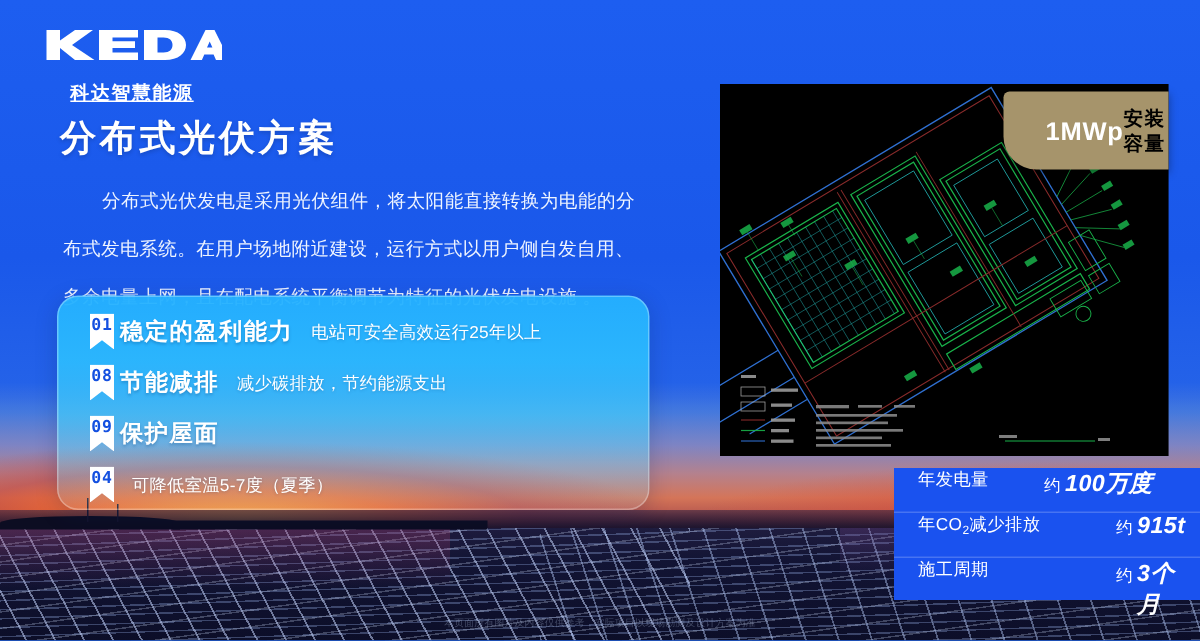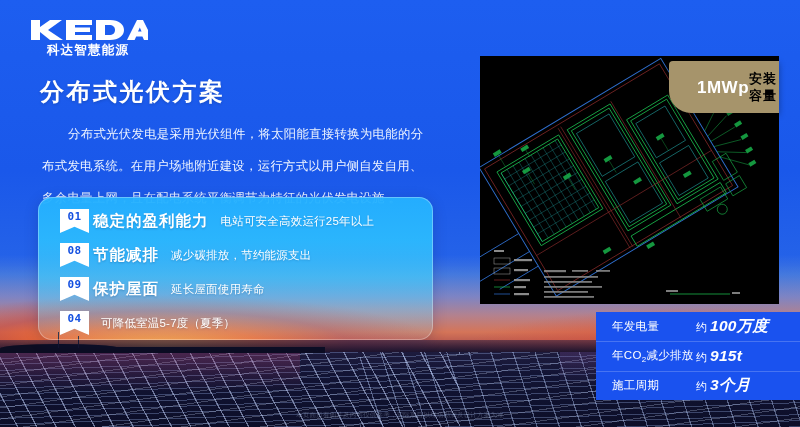--- a/index.html
+++ b/index.html
@@ -84,21 +84,21 @@
   }
   
   .silhouette { position:absolute; background:#0c0d22; }
   .tower { position:absolute; width:1px; background:rgba(20,20,45,.95); }
 
   
   .logo-wrap { position:absolute; left:28px; top:18px; width:120px; }
   .logo-mark { display:block; }
   .logo-sub {
     color:#ffffff; font-size:12.5px; font-weight:bold; letter-spacing:1.2px;
-    text-align:center; margin-top:1px; line-height:14px;
+    text-align:center; margin-top:13px; line-height:14px;text-decoration:underline;
   }
 
   
   .title {
     position:absolute; left:40px; top:76px;
     color:#ffffff; font-size:24px; font-weight:bold; letter-spacing:2.5px;
     text-shadow:0 1px 3px rgba(0,0,0,.18);
   }
 
   
@@ -119,21 +119,21 @@
         rgba(120,215,245,.42) 78%,
         rgba(170,220,240,.12) 100%);
     box-shadow:inset 0 0 0 1px rgba(255,255,255,.30), 0 3px 14px rgba(0,30,90,.22);
   }
   .feature {
     position:absolute; left:22px; display:flex; align-items:center; height:26px;
   }
   .f1 { top:11px; } .f2 { top:45px; } .f3 { top:79px; } .f4 { top:113px; }
 
   .badge {
-    width:29px; height:24px; position:relative; flex:0 0 auto;
+    width:16px; height:24px; position:relative; flex:0 0 auto;
     display:flex; align-items:flex-start; justify-content:center;
     -webkit-clip-path:polygon(0 0,100% 0,100% 100%,50% 74%,0 100%);
     clip-path:polygon(0 0,100% 0,100% 100%,50% 74%,0 100%);
     background:#ffffff;
     box-shadow:0 1px 2px rgba(0,40,90,.25);
   }
   .badge span {
     color:#1450e0; font-size:11px; font-weight:bold; line-height:15px;
     letter-spacing:.5px; font-family:"DejaVu Sans Mono","Liberation Mono",monospace;
   }
@@ -165,23 +165,23 @@
   }
   .cap-num { color:#ffffff; font-size:17px; font-weight:bold; letter-spacing:.5px; line-height:19px; }
   .cap-lab { color:#000000; font-size:13px; font-weight:bold; letter-spacing:1px; line-height:17px; }
 
   
   .stats {
     position:absolute; left:596px; top:312px; width:204px; height:88px;
     background:#1a52ef;
   }
   .stat-row {
-    display:flex; align-items:center; height:29.3px; padding:0 14px 0 16px;
-  }
-  .stat-row + .stat-row { border-top:1px solid rgba(255,255,255,.20); }
+    display:flex; align-items:flex-start; height:29.3px; padding:0 14px 0 16px;
+  }
+  .stat-row + .stat-row { border-top:1px solid rgba(255,255,255,.20);gap:48px; }
   .stat-label { color:#ffffff; font-size:11.5px; letter-spacing:.3px; flex:0 0 84px; }
   .stat-label sub { font-size:8px; }
   .stat-value { color:#ffffff; font-size:11px; display:flex; align-items:baseline; }
   .stat-value b { font-size:15.5px; font-weight:bold; margin-left:3px; letter-spacing:.3px;font-style:italic; }
 
   
   .footer {
     position:absolute; left:0; top:411px; width:800px;
     text-align:center; color:rgba(190,205,235,.30); font-size:6.5px;
     letter-spacing:.2px; white-space:nowrap;
@@ -248,21 +248,20 @@
       </div>
       <div class="f-title">节能减排</div>
       <div class="f-desc">减少碳排放，节约能源支出</div>
     </div>
 
     <div class="feature f3">
       <div class="badge">
         <span>09</span>
       </div>
       <div class="f-title">保护屋面</div>
-      <div class="f-desc">延长屋面使用寿命</div>
     </div>
 
     <div class="feature f4">
       <div class="badge">
         <span>04</span>
       </div>
       <div class="f-desc">可降低室温5-7度（夏季）</div>
     </div>
 
   </div>

